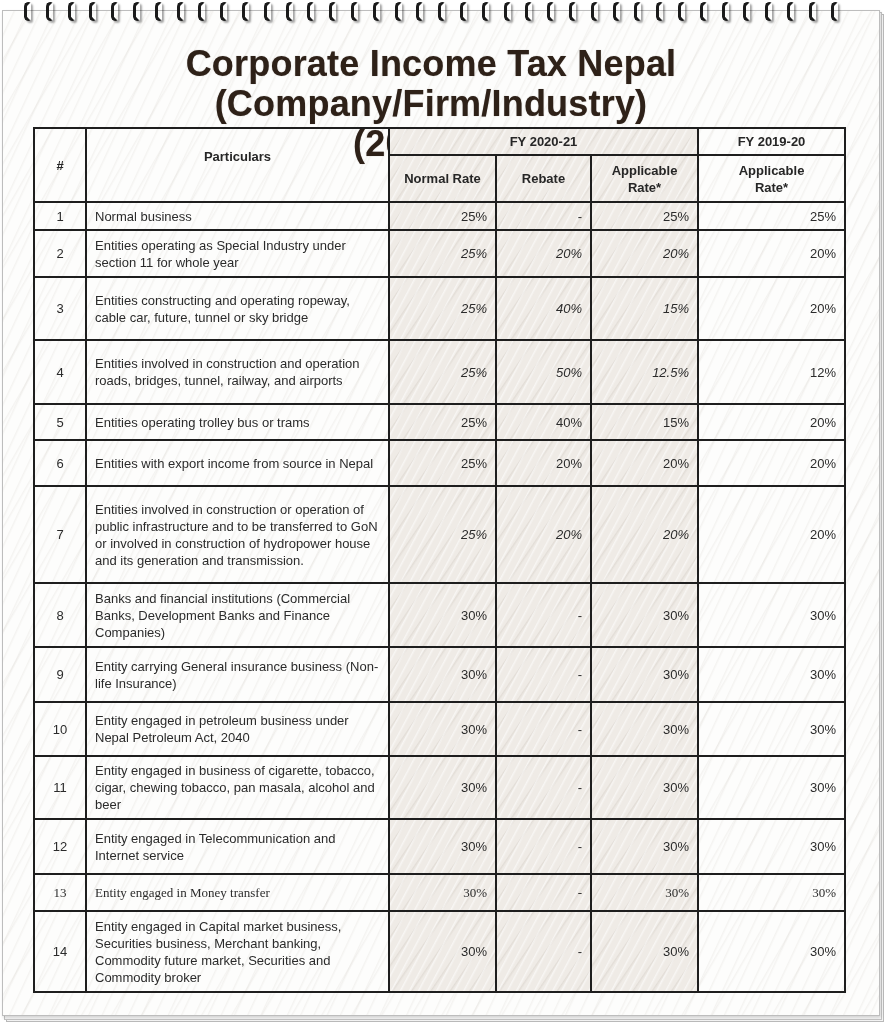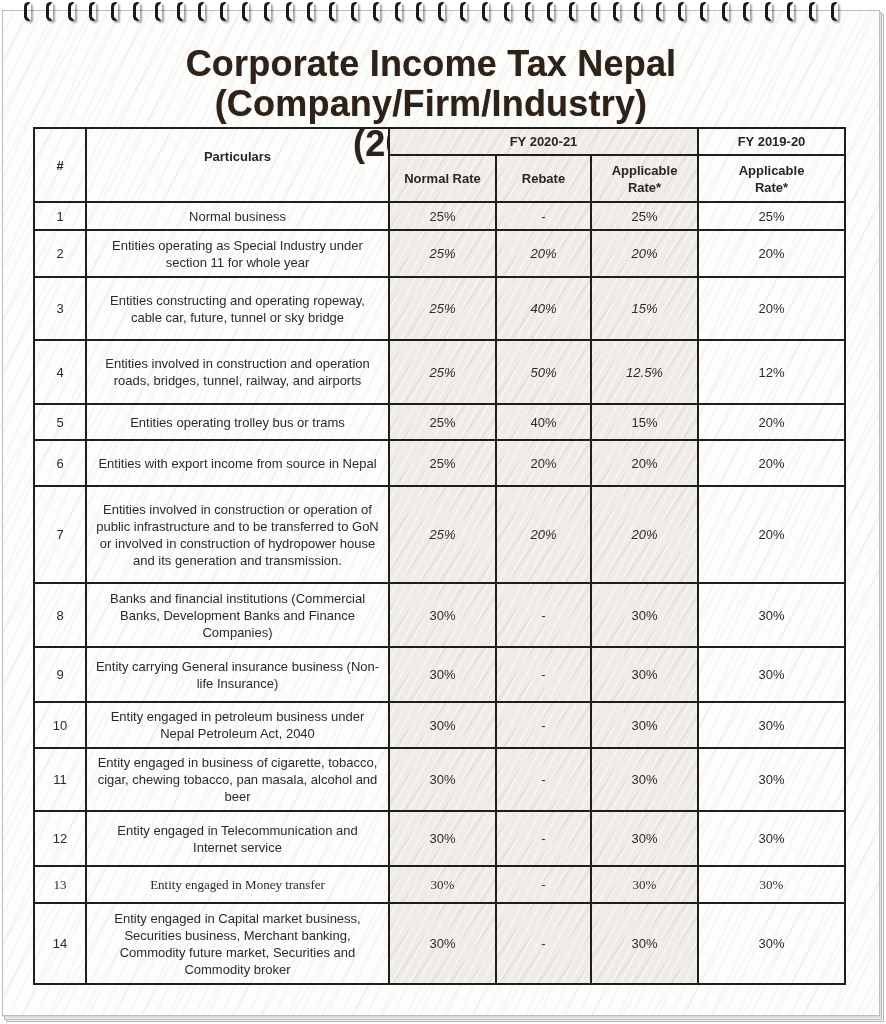--- a/index.html
+++ b/index.html
@@ -44,22 +44,22 @@
   }
   table.tax th { font-weight: bold; color: #262626; text-align: center; }
   .fy21 {
     background-color: #efebe6;
     background-image:
       repeating-linear-gradient(118deg, rgba(255,255,255,0) 0px, rgba(255,255,255,0) 5px, rgba(255,255,255,0.55) 6px, rgba(255,255,255,0) 8px),
       repeating-linear-gradient(124deg, rgba(190,182,172,0) 0px, rgba(190,182,172,0) 13px, rgba(190,182,172,0.25) 14px, rgba(190,182,172,0) 16px);
   }
   .plain { background: transparent; }
   td.num { text-align: center; padding: 0; }
-  td.part { text-align: center; padding-left: 9px; padding-right: 6px; border-radius: 7px; }
-  td.val { text-align: center; padding: 0; }
+  td.part { text-align: left; padding-left: 9px; padding-right: 6px; border-radius: 7px; }
+  td.val { text-align: right; padding: 0; }
   td.val.italic { font-style: italic; }
 </style>
 </head>
 <body>
 
 <div class="page-stack-3"></div>
 <div class="page-stack-2"></div>
 <div class="page"></div>
 
 <div class="spiral" id="spiral">
@@ -197,21 +197,21 @@
         <td class="val plain">30%</td>
       </tr>
       <tr style="height: 55px;">
         <td class="num plain">9</td>
         <td class="part plain">Entity carrying General insurance business (Non-life Insurance)</td>
         <td class="val fy21">30%</td>
         <td class="val fy21">-</td>
         <td class="val fy21">30%</td>
         <td class="val plain">30%</td>
       </tr>
-      <tr style="height: 46px;">
+      <tr style="height: 54px;">
         <td class="num plain">10</td>
         <td class="part plain">Entity engaged in petroleum business under Nepal Petroleum Act, 2040</td>
         <td class="val fy21">30%</td>
         <td class="val fy21">-</td>
         <td class="val fy21">30%</td>
         <td class="val plain">30%</td>
       </tr>
       <tr style="height: 63px;">
         <td class="num plain">11</td>
         <td class="part plain">Entity engaged in business of cigarette, tobacco, cigar, chewing tobacco, pan masala, alcohol and beer</td>

